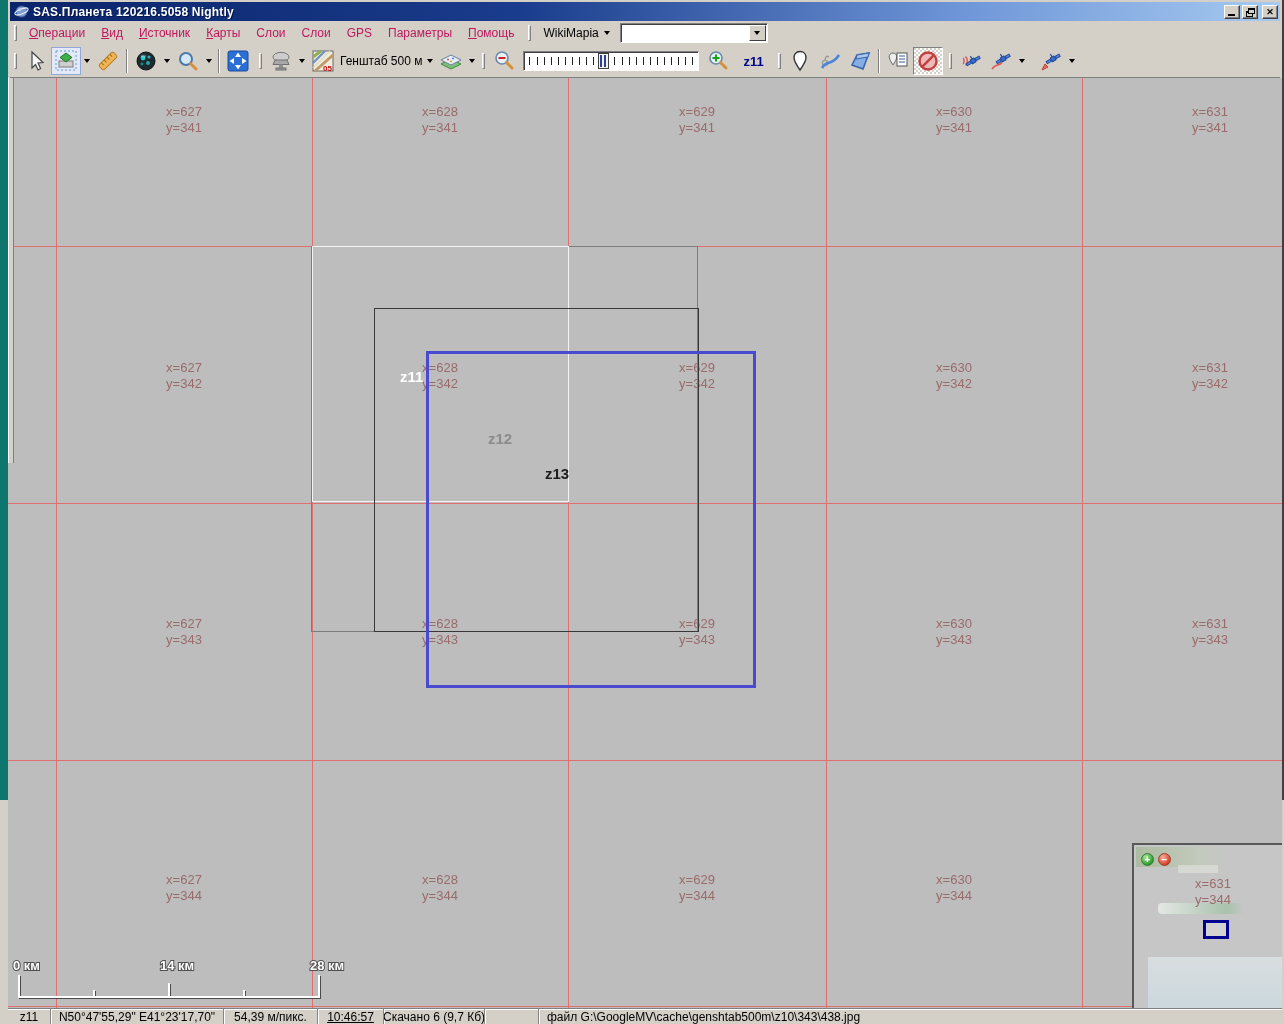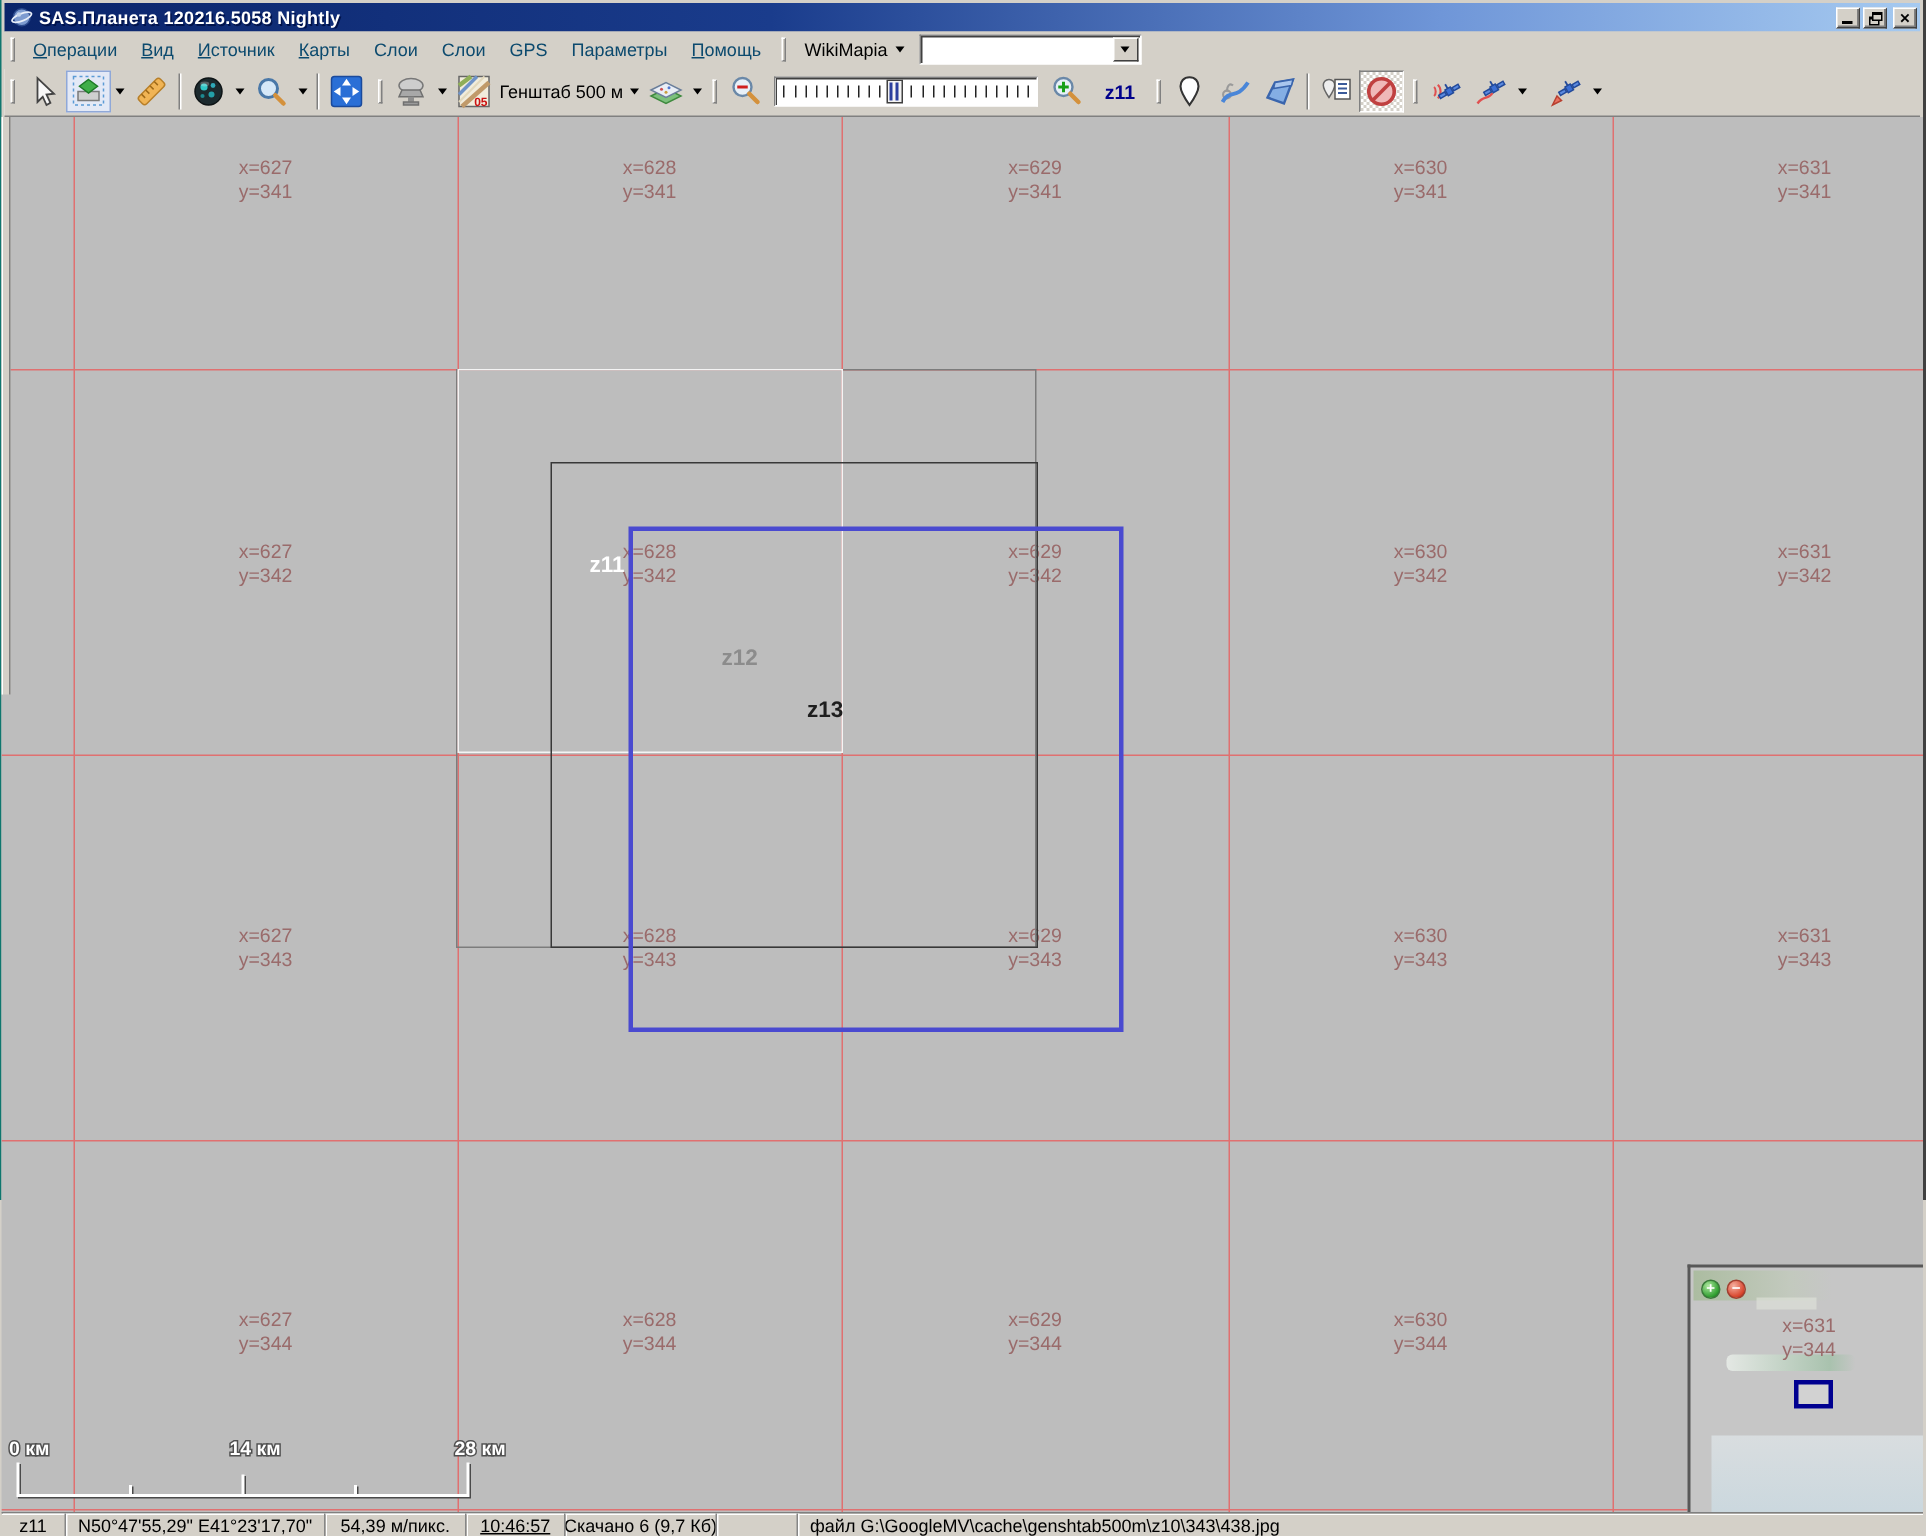--- a/index.html
+++ b/index.html
@@ -1,19 +1,19 @@
 <!DOCTYPE html>
 <html><head>
 <meta charset="utf-8">
 <style>
   * { box-sizing: border-box; margin: 0; padding: 0; }
   html,body { width:1284px; height:1024px; }
   body { font-family:"Liberation Sans", sans-serif; background:#d4d0c8; overflow:hidden; }
   .window { position:relative; width:1284px; height:800px; background:#d4d0c8;
-            border-left:1px solid #0f766e; border-right:2px solid #404040; }
+            border-left:8px solid #0f766e; border-right:2px solid #404040; }
 
   
   .titlebar { position:absolute; left:2px; right:2px; top:2px; height:19px;
     background:linear-gradient(90deg,#0a246a,#1a3c8c 40%,#6f96d8 75%,#a6caf0);
     display:flex; align-items:center; padding:0 2px; }
   .titlebar .app-icon { width:15px; height:15px; margin:0 4px 0 2px; flex:none; }
   .title-text { color:#fff; font-weight:bold; font-size:12px; letter-spacing:.2px;
     text-shadow:1px 1px 0 #00124a; flex:1; white-space:nowrap; overflow:hidden; }
   .tb-btn { width:16px; height:14px; background:#d4d0c8; border:1px solid;
     border-color:#fff #404040 #404040 #fff; box-shadow:inset -1px -1px 0 #808080;
@@ -23,21 +23,21 @@
   .glyph-min { position:absolute; left:3px; bottom:2px; width:7px; height:2px; background:#000; }
   .glyph-restore { position:absolute; left:3px; top:2px; width:9px; height:9px; }
   .glyph-restore .r1 { position:absolute; right:0; top:0; width:7px; height:6px; border:1px solid #000; border-top-width:2px; background:#d4d0c8;}
   .glyph-restore .r2 { position:absolute; left:0; bottom:0; width:7px; height:6px; border:1px solid #000; border-top-width:2px; background:#d4d0c8;}
 
   
   .menubar { position:absolute; left:2px; right:2px; top:21px; height:24px; background:#d4d0c8;
     display:flex; align-items:center; font-size:12px; }
   .grip { width:3px; height:16px; border-left:1px solid #fff; border-top:1px solid #fff;
     border-right:1px solid #808080; border-bottom:1px solid #808080; margin:0 4px; flex:none; }
-  .menu-item { padding:3px 8px; color:#0c4a6e; white-space:nowrap; }
+  .menu-item { padding:3px 8px; color:#be185d; white-space:nowrap; }
   .menu-item u { text-decoration:underline; }
   .wikimapia-btn { display:flex; align-items:center; gap:5px; padding:2px 6px; margin-left:2px; white-space:nowrap; }
   .arrow-down { width:0; height:0; border-left:3px solid transparent; border-right:3px solid transparent;
     border-top:4px solid #000; display:inline-block; flex:none; }
   .combo { width:148px; height:20px; background:#fff; border:1px solid;
     border-color:#808080 #fff #fff #808080; box-shadow:inset 1px 1px 0 #404040;
     display:flex; align-items:center; margin-left:4px; }
   .combo-text { flex:1; font-size:12px; padding:0 3px; color:#000; }
   .combo-btn { width:17px; height:16px; margin:1px; background:#d4d0c8; border:1px solid;
     border-color:#fff #404040 #404040 #fff; display:flex; align-items:center; justify-content:center; }

